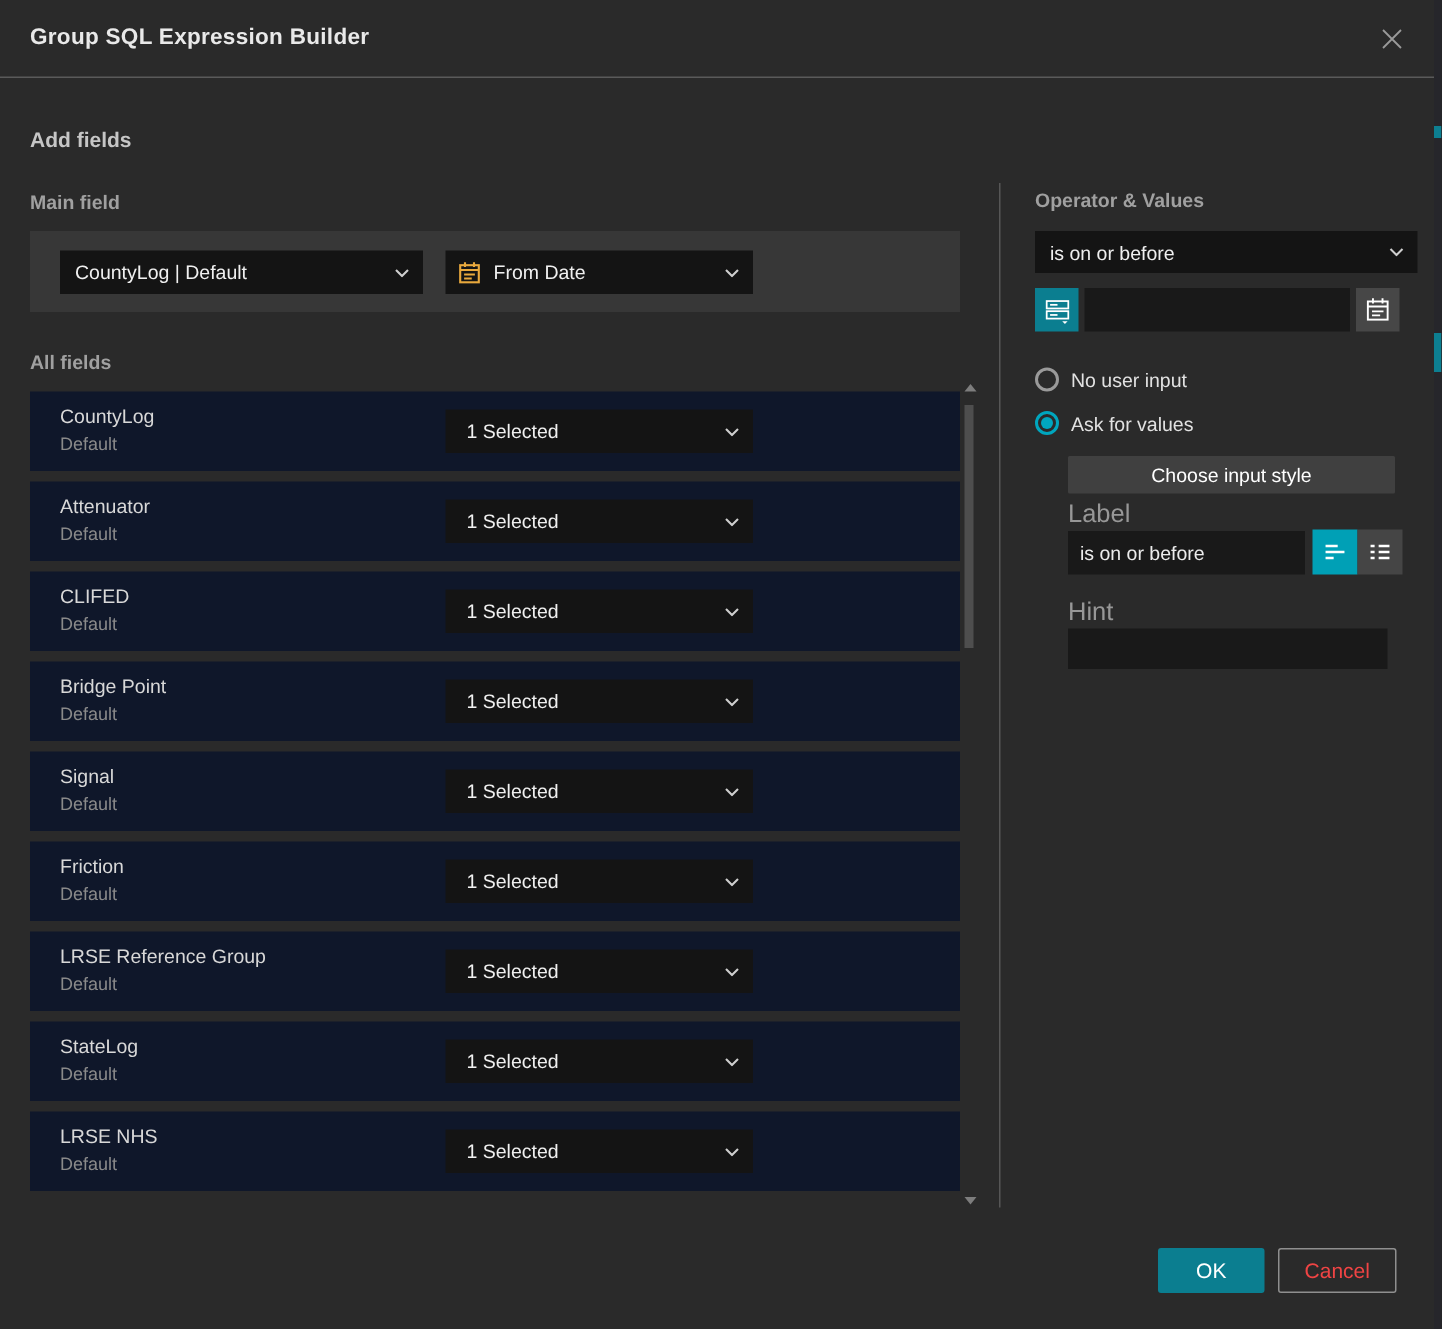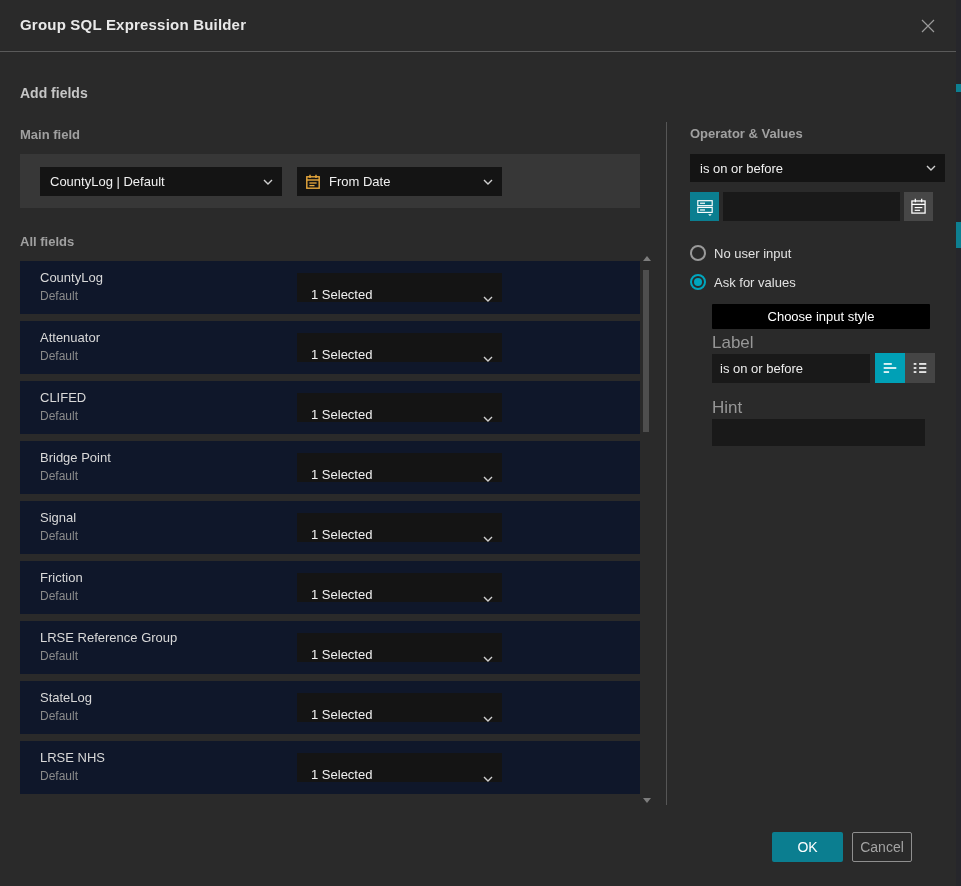--- a/index.html
+++ b/index.html
@@ -60,21 +60,21 @@
   .sel-field .cal-amber { margin-left:8px; margin-right:8px; display:flex; flex:0 0 auto; }
   .sel-field .sel-text { padding-left:0; }
 
   .fields-list { position:absolute; left:20px; top:261px; width:620px; }
   .field-row {
     position:relative; width:620px; height:53px; margin-bottom:7px;
     background:#0f172a;
   }
   .field-name { position:absolute; left:20px; top:9px; font-size:13px; color:#d8d8d8; }
   .field-sub  { position:absolute; left:20px; top:28px; font-size:12px; color:#8a8a8a; }
-  .field-row .select { left:277px; top:12px; width:205px;align-items:flex-end; }
+  .field-row .select { left:277px; top:12px; width:205px; }
   .field-row .sel-text { padding-left:14px; }
 
   .list-scrollbar { position:absolute; left:641px; top:256px; width:10px; height:547px; }
   .sb-arrow-up {
     position:absolute; left:2px; top:0; width:0; height:0;
     border-left:4px solid transparent; border-right:4px solid transparent;
     border-bottom:5px solid #7d7d7d; cursor:pointer;
   }
   .sb-thumb {
     position:absolute; left:2px; top:14px; width:6px; height:162px;
@@ -111,21 +111,21 @@
     background:transparent; flex:0 0 auto;
   }
   .radio-circle.checked {
     border-color:#00a6be; display:flex; align-items:center; justify-content:center;
   }
   .radio-dot { width:8px; height:8px; border-radius:50%; background:#00a6be; }
   .radio-label { margin-left:8px; font-size:13px; color:#e2e2e2; }
 
   .choose-btn {
     position:absolute; left:22px; top:304px; width:218px; height:25px;
-    background:#000000; border:none; color:#fff; font-size:13px; cursor:pointer;
+    background:#404040; border:none; color:#fff; font-size:13px; cursor:pointer;
     font-family:"Liberation Sans", sans-serif; border-radius:1px;
   }
   .small-label { position:absolute; font-size:17px; color:#979797; }
   .lbl-label { left:22px; top:333px; }
   .lbl-hint  { left:22px; top:398px; }
   .label-input {
     position:absolute; left:22px; top:354px; width:158px; height:29px;
     background:#191919; border:none; color:#ececec; font-size:13px; padding:0 8px;
     font-family:"Liberation Sans", sans-serif;
   }
@@ -141,22 +141,22 @@
     font-family:"Liberation Sans", sans-serif;
   }
 
   .footer { position:absolute; left:0; top:832px; width:956px; height:30px; }
   .ok-btn {
     position:absolute; left:772px; top:0; width:71px; height:30px;
     background:#0b7e90; color:#fff; border:none; font-size:14px; cursor:pointer;
     font-family:"Liberation Sans", sans-serif; border-radius:2px;
   }
   .cancel-btn {
-    position:absolute; left:852px; top:0; width:60px; height:30px;
-    background:transparent; color:#a3a3a3; border:1px solid #8f8f8f;
+    position:absolute; left:852px; top:0; width:79px; height:30px;
+    background:transparent; color:#ef4444; border:1px solid #8f8f8f;
     font-size:14px; cursor:pointer; font-family:"Liberation Sans", sans-serif; border-radius:2px;
   }
 </style>
 </head>
 <body>
 
 <div class="backdrop-strip">
   <div class="backdrop-fleck fleck-1"></div>
   <div class="backdrop-fleck fleck-2"></div>
 </div>

